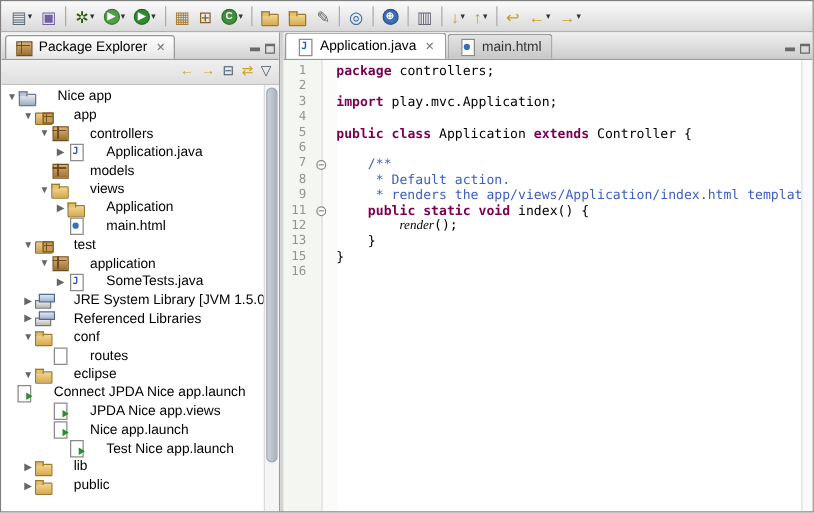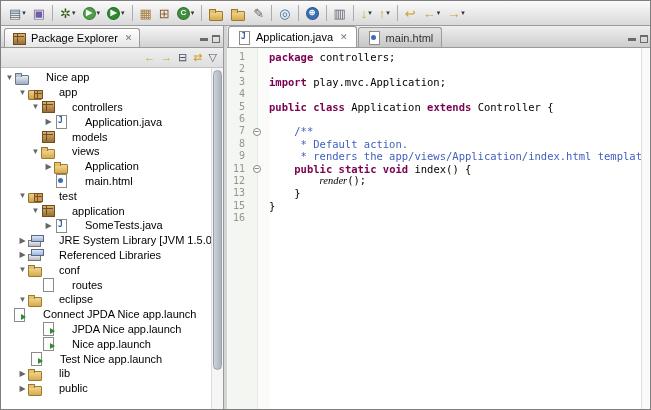--- a/index.html
+++ b/index.html
@@ -290,28 +290,28 @@
               <span class="tlabel">eclipse</span>
             </div>
             <div class="tree-row" style="">
               <span class="expander"></span>
               <span class="ticon launch-file"></span>
               <span class="tlabel">Connect JPDA Nice app.launch</span>
             </div>
             <div class="tree-row" style="padding-left: 29px;">
               <span class="expander"></span>
               <span class="ticon launch-file"></span>
-              <span class="tlabel">JPDA Nice app.launch</span>
+              <span class="tlabel">JPDA Nice app.views</span>
             </div>
             <div class="tree-row" style="padding-left: 29px;">
               <span class="expander"></span>
               <span class="ticon launch-file"></span>
               <span class="tlabel">Nice app.launch</span>
             </div>
-            <div class="tree-row" style="padding-left: 17px;">
+            <div class="tree-row" style="padding-left: 42px;">
               <span class="expander"></span>
               <span class="ticon launch-file"></span>
               <span class="tlabel">Test Nice app.launch</span>
             </div>
             <div class="tree-row" style="padding-left: 16px;">
               <span class="expander">▶</span>
               <span class="ticon folder"></span>
               <span class="tlabel">lib</span>
             </div>
             <div class="tree-row" style="padding-left: 16px;">

